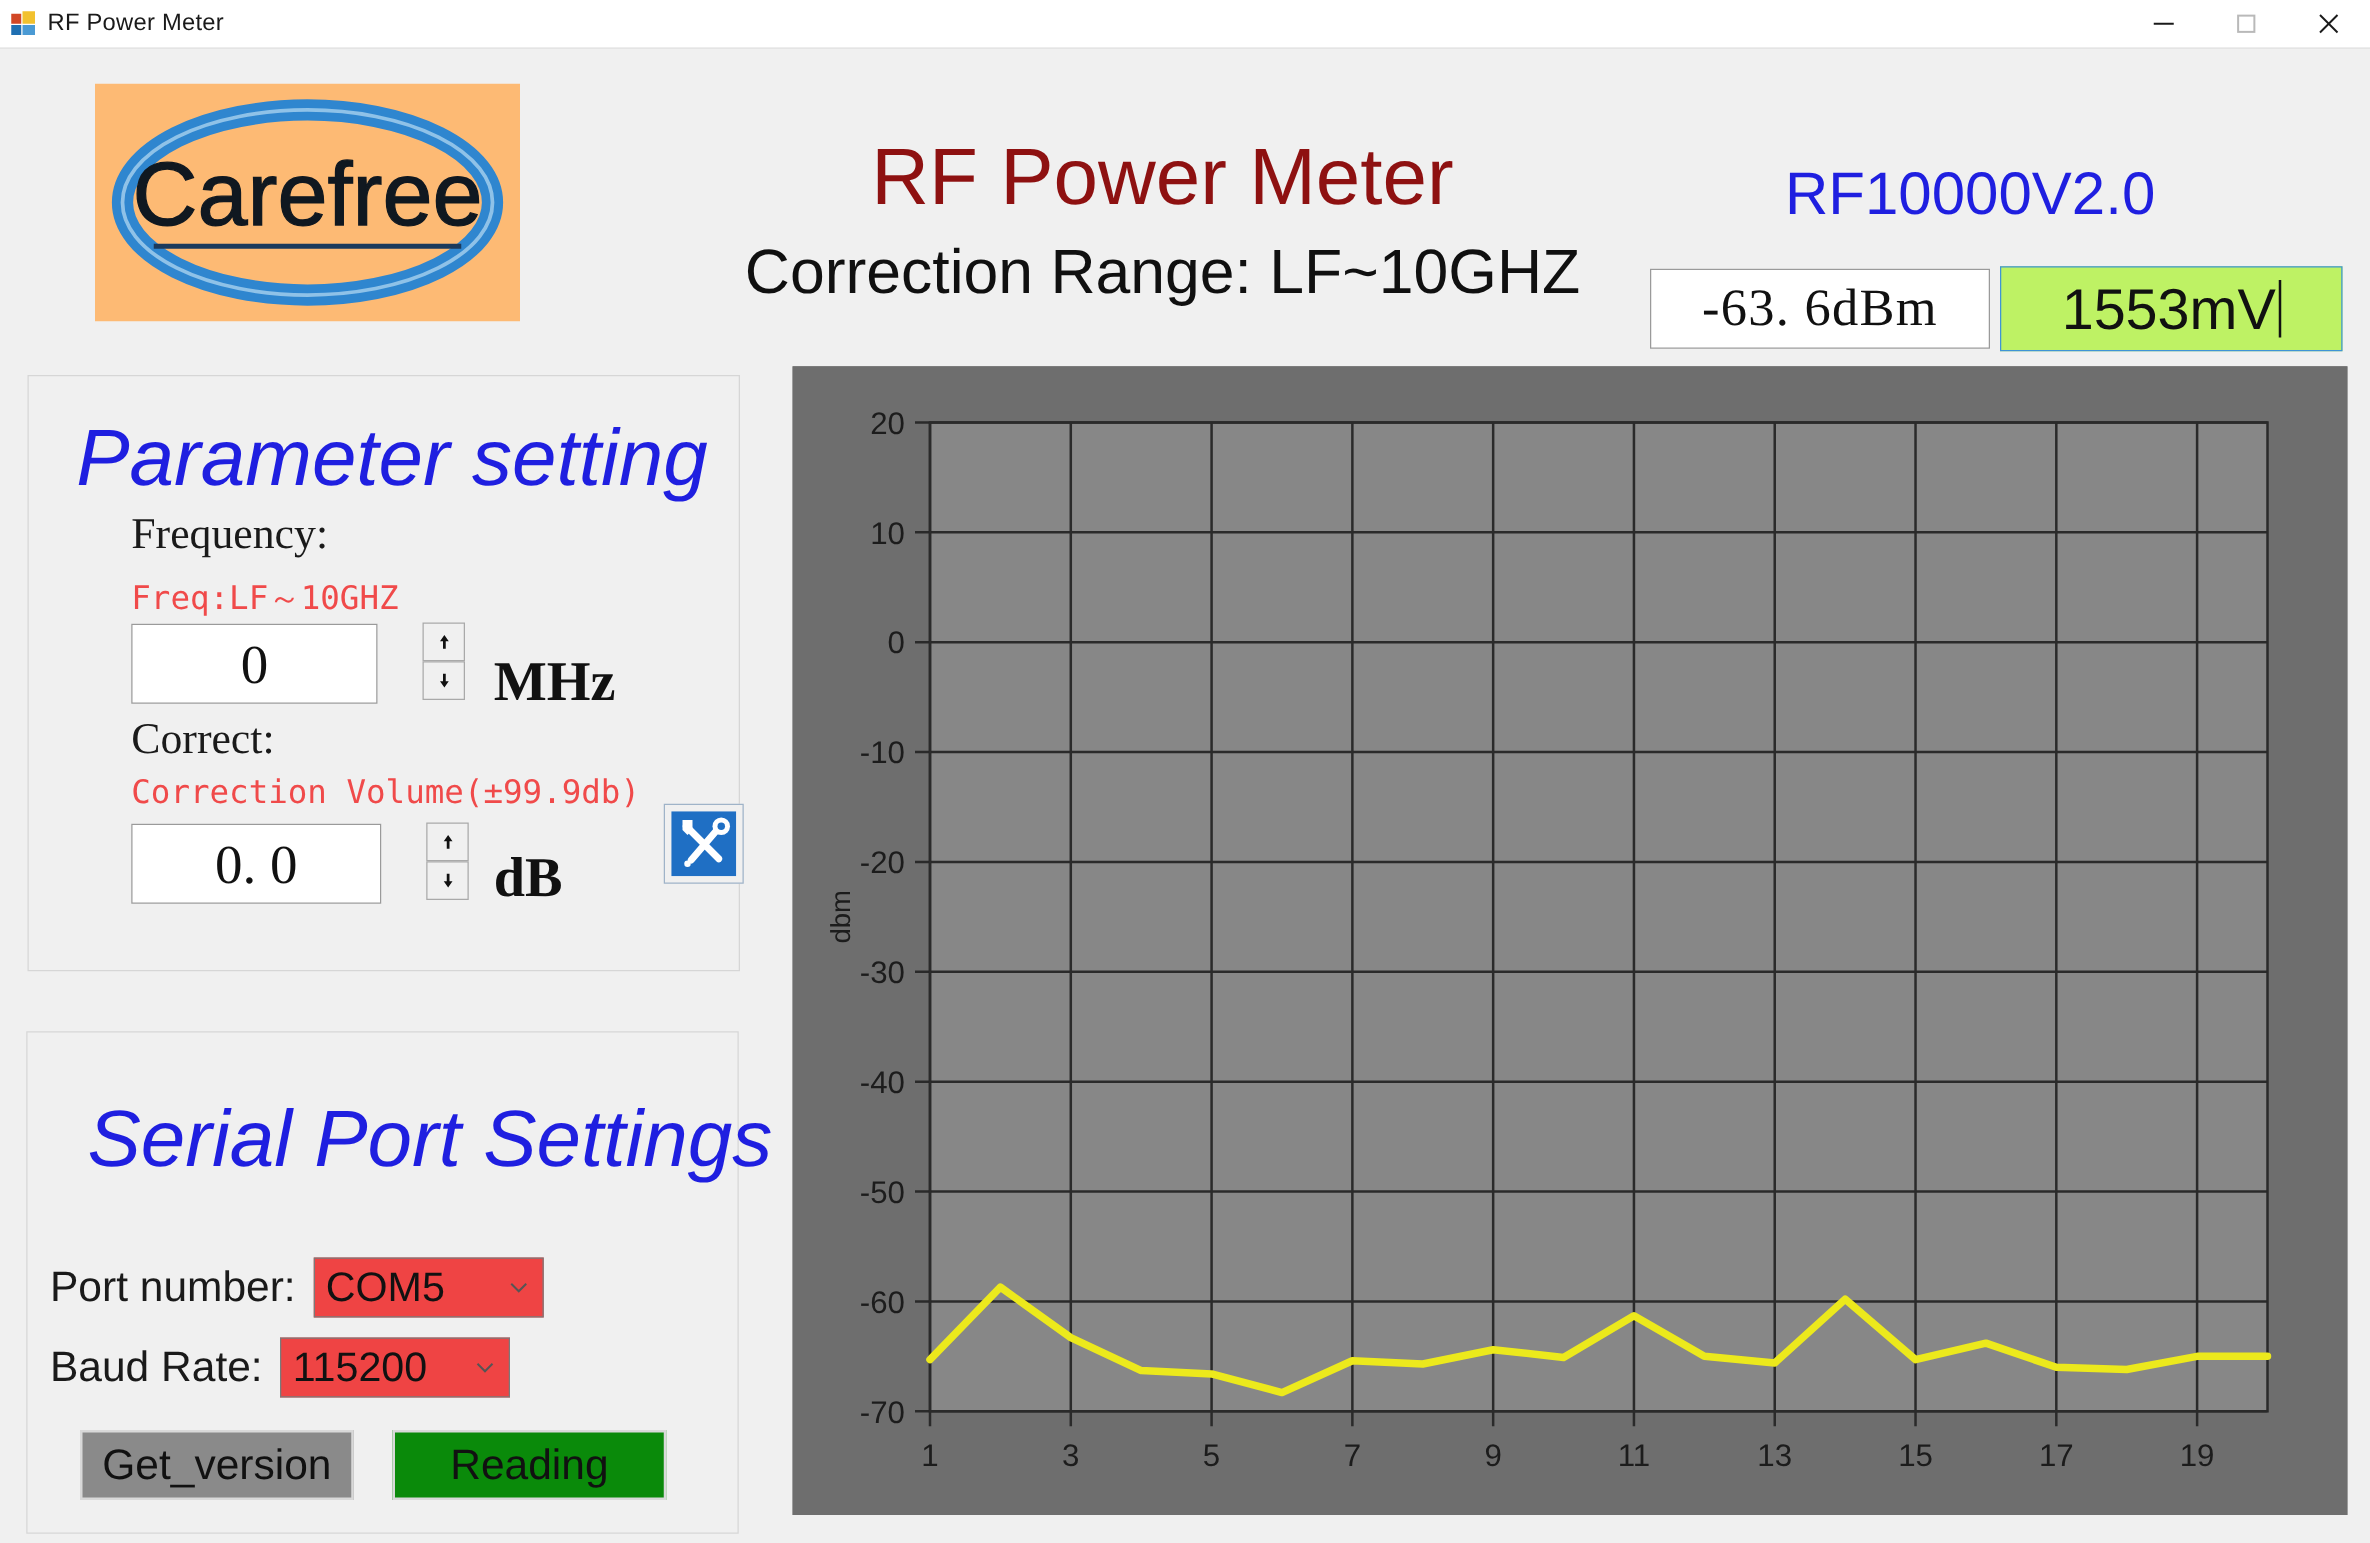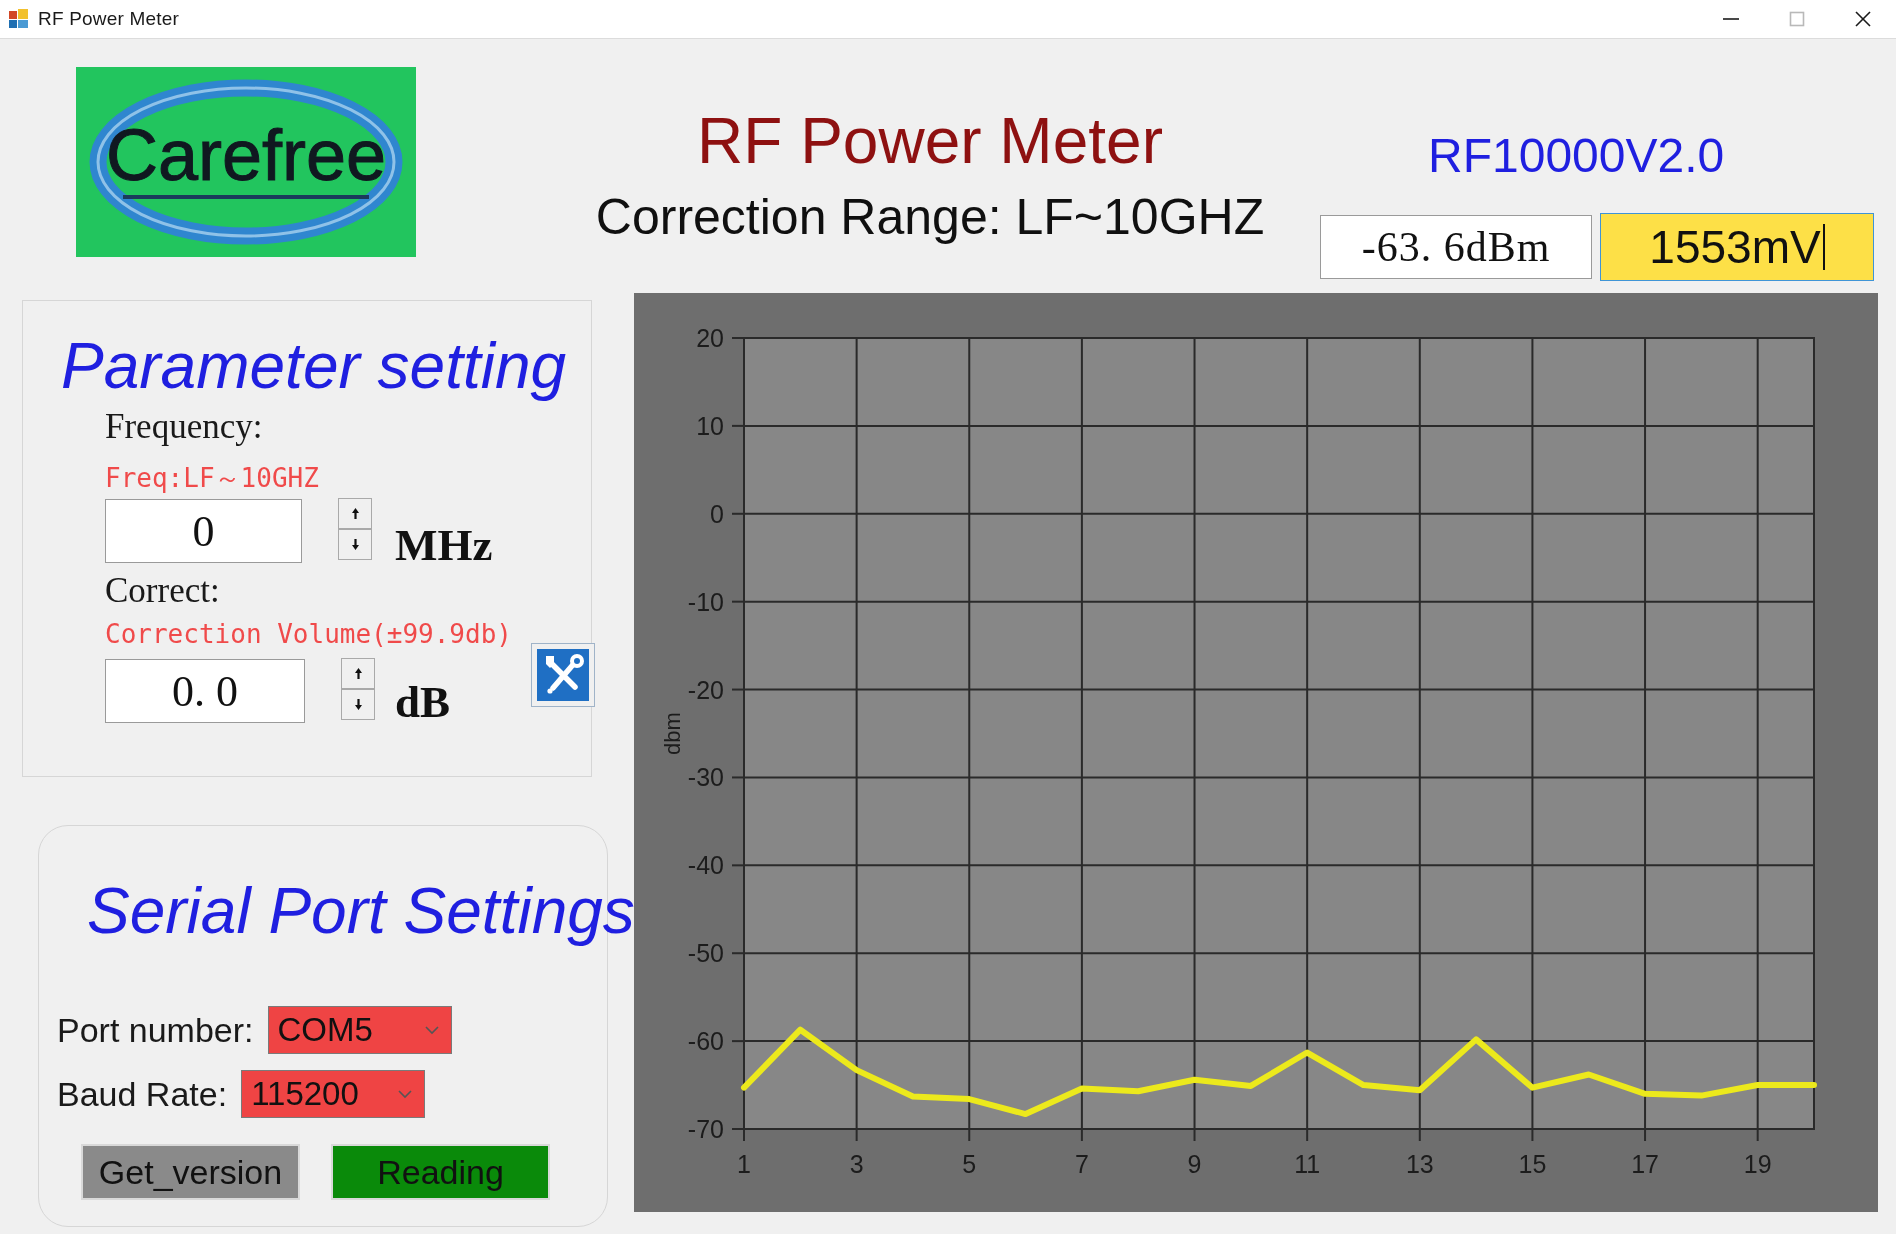--- a/index.html
+++ b/index.html
@@ -27,21 +27,21 @@
   .ic-b2{left:0;top:11px;width:8px;height:8px;background:#1f6fb2;}
   .ic-b3{left:9px;top:11px;width:10px;height:8px;background:#4a9ad4;}
   #win-title{font-size:19px;color:#1a1a1a;letter-spacing:.2px;}
   #win-ctrls{margin-left:auto;display:flex;height:38px;}
   .wbtn{width:66px;height:38px;display:flex;align-items:center;justify-content:center;}
   .wbtn svg{display:block;}
 
   
   #logo-box{
     position:absolute;left:76px;top:67px;width:340px;height:190px;
-    background:#22c55e;
+    background:#fdba74;
     display:flex;align-items:center;justify-content:center;
   }
   #logo-box svg{display:block;}
 
   #title-main{
     position:absolute;left:600px;top:104px;width:660px;
     text-align:center;font-size:64px;color:#8e1111;
     font-family:"Liberation Sans",sans-serif;
     white-space:nowrap;
   }
@@ -58,33 +58,33 @@
 
   #dbm-readout{
     position:absolute;left:1320px;top:215px;width:270px;height:62px;
     background:#ffffff;border:1px solid #9a9a9a;
     display:flex;align-items:center;justify-content:center;
     font-size:42px;color:#111;letter-spacing:1px;
     font-family:"Liberation Serif",serif;
   }
   #mv-readout{
     position:absolute;left:1600px;top:213px;width:272px;height:66px;
-    background:#fde047;border:1px solid #3f94d6;
+    background:#bef264;border:1px solid #3f94d6;
     display:flex;align-items:center;justify-content:center;
     font-size:46px;color:#111;
     font-family:"Liberation Sans",sans-serif;
   }
   #mv-caret{display:inline-block;width:2px;height:46px;background:#111;margin-left:2px;}
 
   
   .panel{
     position:absolute;background:#f0f0f0;border:1px solid #d6d6d6;
   }
   #panel-param{left:22px;top:300px;width:568px;height:475px;}
-  #panel-serial{left:38px;top:825px;width:568px;height:400px;border-radius:30px;}
+  #panel-serial{left:21px;top:825px;width:568px;height:400px;}
 
   .panel-title{
     position:absolute;font-size:64px;color:#1f1fe0;white-space:nowrap;
     font-family:"Liberation Sans",sans-serif;
     font-style:italic;
   }
   #ptitle-param{left:38px;top:28px;}
   #ptitle-serial{left:48px;top:48px;}
 
   .lbl-mono{

